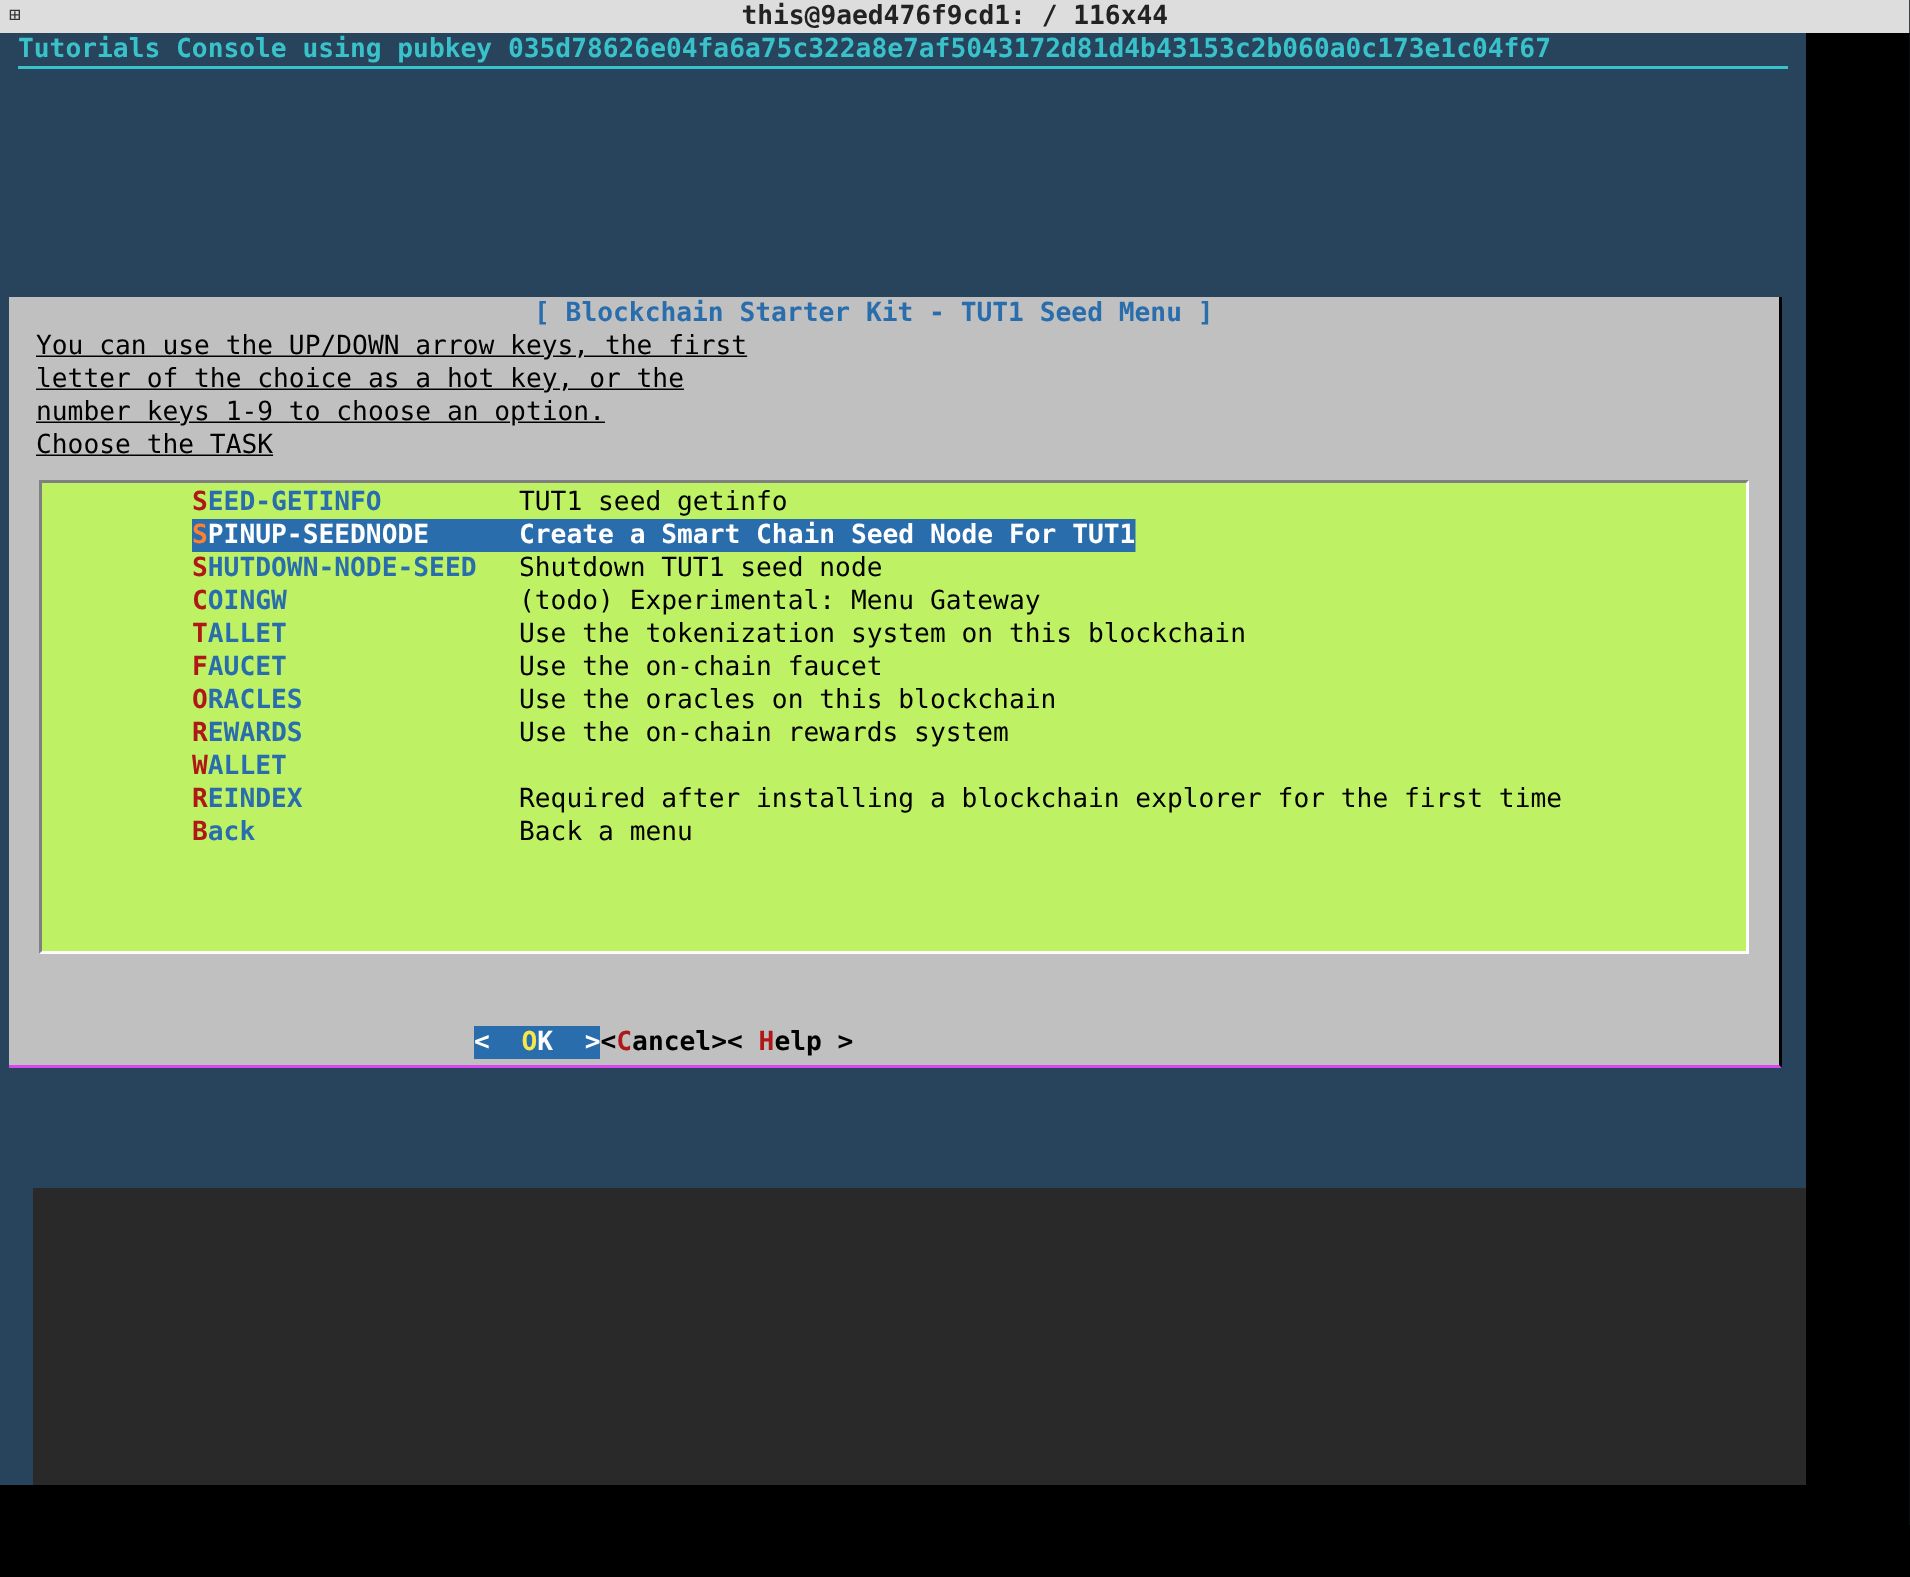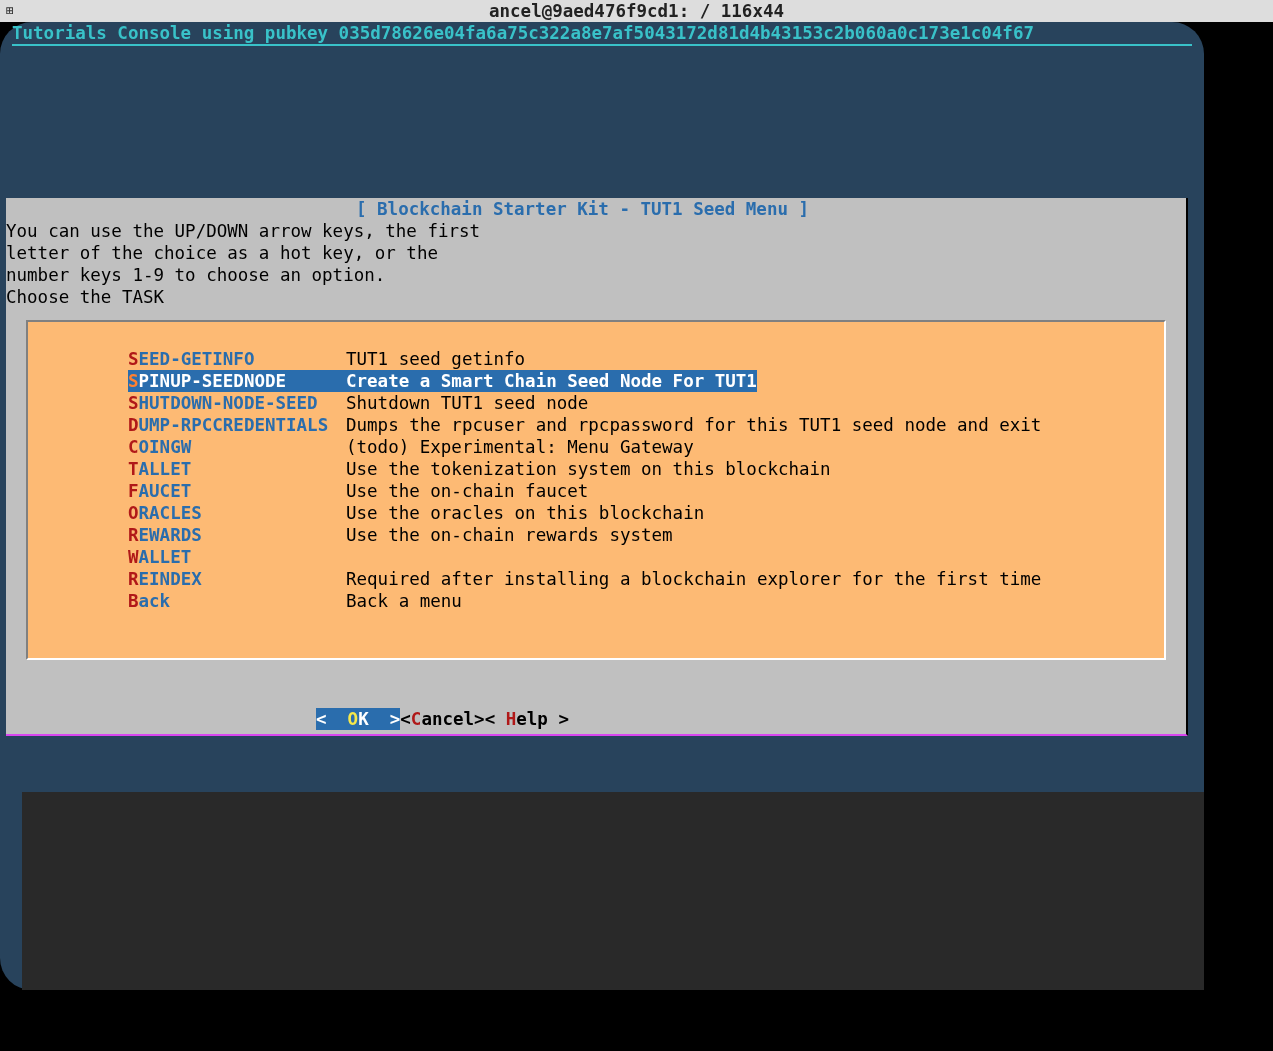--- a/index.html
+++ b/index.html
@@ -49,21 +49,20 @@
     height: 4px;
     background: #c66a26;
   }
   .term {
     position: absolute;
     left: 0;
     top: 22px;
     width: 1204px;
     height: 968px;
     background: #28435c;
-    border-radius: 32px;
   }
   .header-line {
     color: #39c2c9;
     font-weight: bold;
     padding-left: 12px;
     white-space: pre;
   }
   .header-rule {
     margin: 0 12px 0 12px;
     height: 2px;
@@ -83,30 +82,32 @@
   .dialog-title-row {
     white-space: pre;
     font-weight: bold;
     color: #2a6dad;
     text-align: left;
     padding-left: 350px;
   }
   .dialog-instr {
     white-space: pre;
     color: #000;
+    padding-left: 18px;
+    text-decoration: underline;
   }
   .menu-box {
     margin: 12px 20px 48px 20px;
     border-left: 2px solid #808080;
     border-top: 2px solid #808080;
     border-right: 2px solid #fff;
     border-bottom: 2px solid #fff;
     min-height: 310px;
-    background: #fdba74;
-    padding-top: 26px;
+    background: #bef264;
+    padding-top: 2px;
   }
   .menu-row {
     display: flex;
     padding-left: 100px;
     white-space: pre;
   }
   .menu-tag {
     display: inline-block;
     min-width: 218px;
     font-weight: bold;
@@ -143,21 +144,21 @@
   }
 </style>
 </head>
 <body>
 
 <div class="screen">
   <div class="tab-active-line"></div>
 
   <div class="titlebar">
     <span class="icon">⊞</span>
-    <span class="title">ancel@9aed476f9cd1: / 116x44</span>
+    <span class="title">this@9aed476f9cd1: / 116x44</span>
   </div>
 
   <div class="term">
     <div class="header-line">Tutorials Console using pubkey 035d78626e04fa6a75c322a8e7af5043172d81d4b43153c2b060a0c173e1c04f67</div>
     <div class="header-rule"></div>
 
     <div class="dialog">
       <div class="dialog-title-row">[ Blockchain Starter Kit - TUT1 Seed Menu ]</div>
 
       <div class="dialog-instr">You can use the UP/DOWN arrow keys, the first</div>
@@ -170,24 +171,20 @@
           <span class="menu-tag"><span class="hot">S</span><span class="rest">EED-GETINFO</span></span>
           <span class="menu-desc">TUT1 seed getinfo</span>
         </div>
         <div class="menu-row selected">
           <span class="menu-tag"><span class="hot">S</span><span class="rest">PINUP-SEEDNODE</span></span>
           <span class="menu-desc">Create a Smart Chain Seed Node For TUT1</span>
         </div>
         <div class="menu-row">
           <span class="menu-tag"><span class="hot">S</span><span class="rest">HUTDOWN-NODE-SEED</span></span>
           <span class="menu-desc">Shutdown TUT1 seed node</span>
-        </div>
-        <div class="menu-row">
-          <span class="menu-tag"><span class="hot">D</span><span class="rest">UMP-RPCCREDENTIALS</span></span>
-          <span class="menu-desc">Dumps the rpcuser and rpcpassword for this TUT1 seed node and exit</span>
         </div>
         <div class="menu-row">
           <span class="menu-tag"><span class="hot">C</span><span class="rest">OINGW</span></span>
           <span class="menu-desc">(todo) Experimental: Menu Gateway</span>
         </div>
         <div class="menu-row">
           <span class="menu-tag"><span class="hot">T</span><span class="rest">ALLET</span></span>
           <span class="menu-desc">Use the tokenization system on this blockchain</span>
         </div>
         <div class="menu-row">

